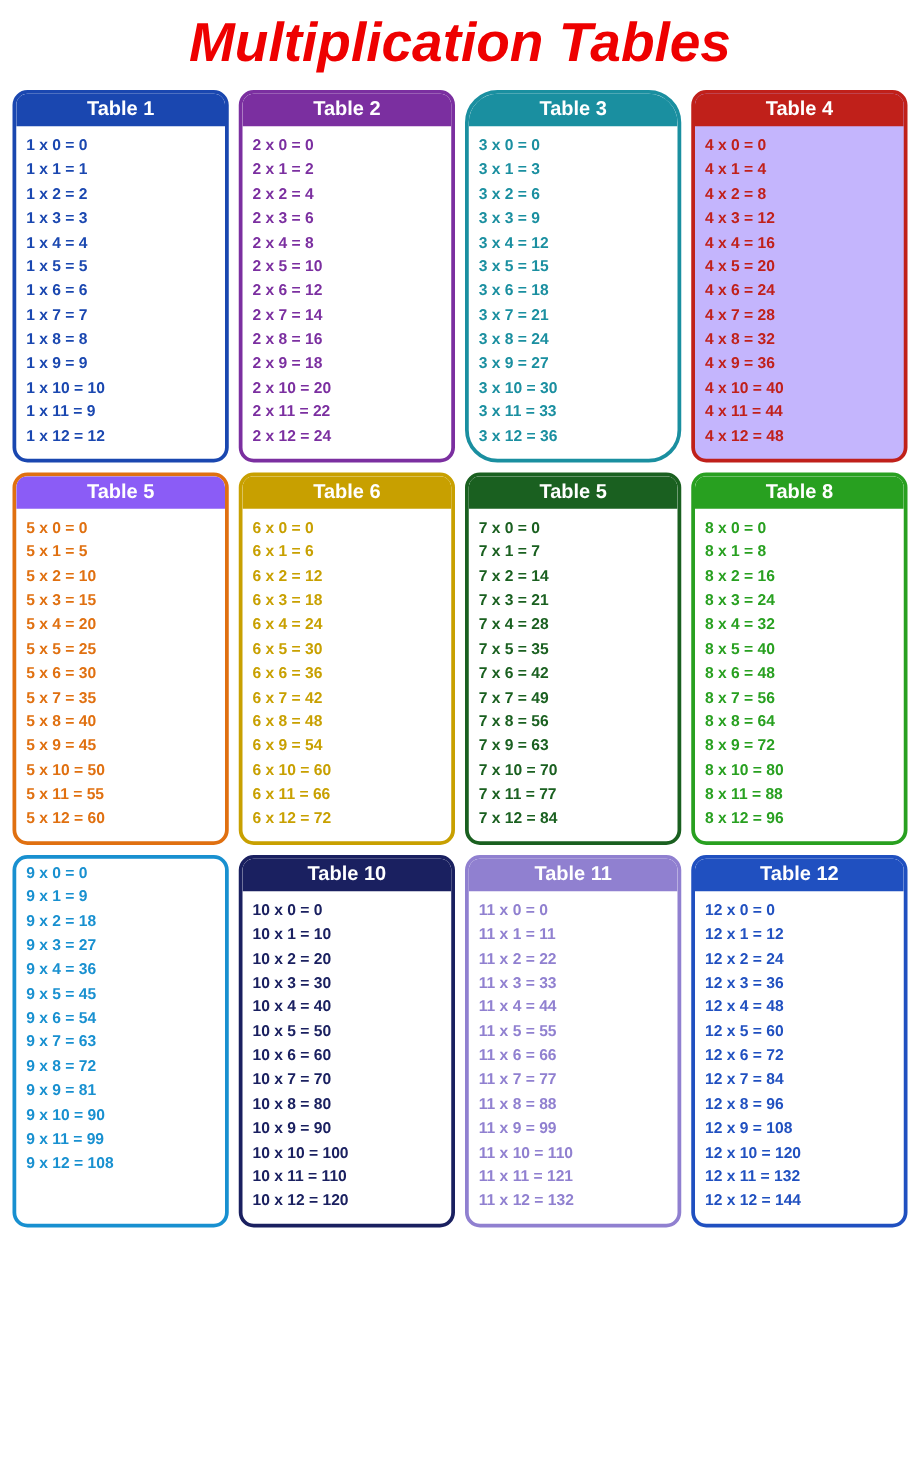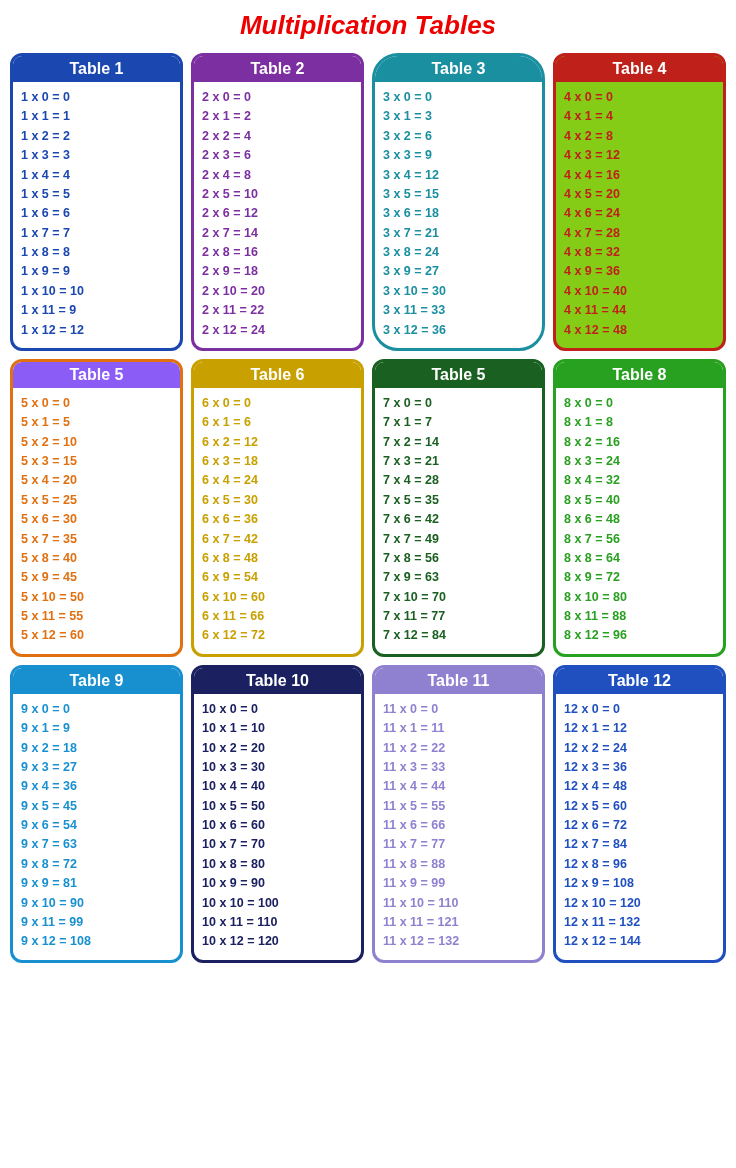--- a/index.html
+++ b/index.html
@@ -6,21 +6,21 @@
     body {
       background: white;
       font-family: Arial, sans-serif;
       width: 736px;
       min-height: 1168px;
       padding: 10px;
     }
     h1 {
       text-align: center;
       color: #e00;
-      font-size: 26px;
+      font-size: 44px;
       font-weight: bold;
       margin-bottom: 12px;
       font-style: italic;
     }
     .grid {
       display: grid;
       grid-template-columns: repeat(4, 1fr);
       gap: 8px;
     }
     .table-card {
@@ -58,21 +58,21 @@
     .card-2 { border-color: #7b2fa0; background: white; }
     .card-2 .table-header { background: #7b2fa0; }
     .card-2 .table-row-line { color: #7b2fa0; }
 
     
     .card-3 { border-color: #1a8fa0; background: white; border-radius: 26px; }
     .card-3 .table-header { background: #1a8fa0; }
     .card-3 .table-row-line { color: #1a8fa0; }
 
     
-    .card-4 { border-color: #c0201a; background: #84cc16; }
+    .card-4 { border-color: #c0201a; background: #c4b5fd; }
     .card-4 .table-header { background: #c0201a; }
     .card-4 .table-row-line { color: #c0201a; }
 
     
     .card-5 { border-color: #e07010; background: white; }
     .card-5 .table-header { background: #8b5cf6; }
     .card-5 .table-row-line { color: #e07010; }
 
     
     .card-6 { border-color: #c8a000; background: white; }
@@ -252,21 +252,20 @@
         <div class="table-row-line">8 x 6 = 48</div>
         <div class="table-row-line">8 x 7 = 56</div>
         <div class="table-row-line">8 x 8 = 64</div>
         <div class="table-row-line">8 x 9 = 72</div>
         <div class="table-row-line">8 x 10 = 80</div>
         <div class="table-row-line">8 x 11 = 88</div>
         <div class="table-row-line">8 x 12 = 96</div>
       </div>
     </div>
     <div class="table-card card-9">
-      <div class="table-header">Table 9</div>
       <div class="table-body">
         <div class="table-row-line">9 x 0 = 0</div>
         <div class="table-row-line">9 x 1 = 9</div>
         <div class="table-row-line">9 x 2 = 18</div>
         <div class="table-row-line">9 x 3 = 27</div>
         <div class="table-row-line">9 x 4 = 36</div>
         <div class="table-row-line">9 x 5 = 45</div>
         <div class="table-row-line">9 x 6 = 54</div>
         <div class="table-row-line">9 x 7 = 63</div>
         <div class="table-row-line">9 x 8 = 72</div>

